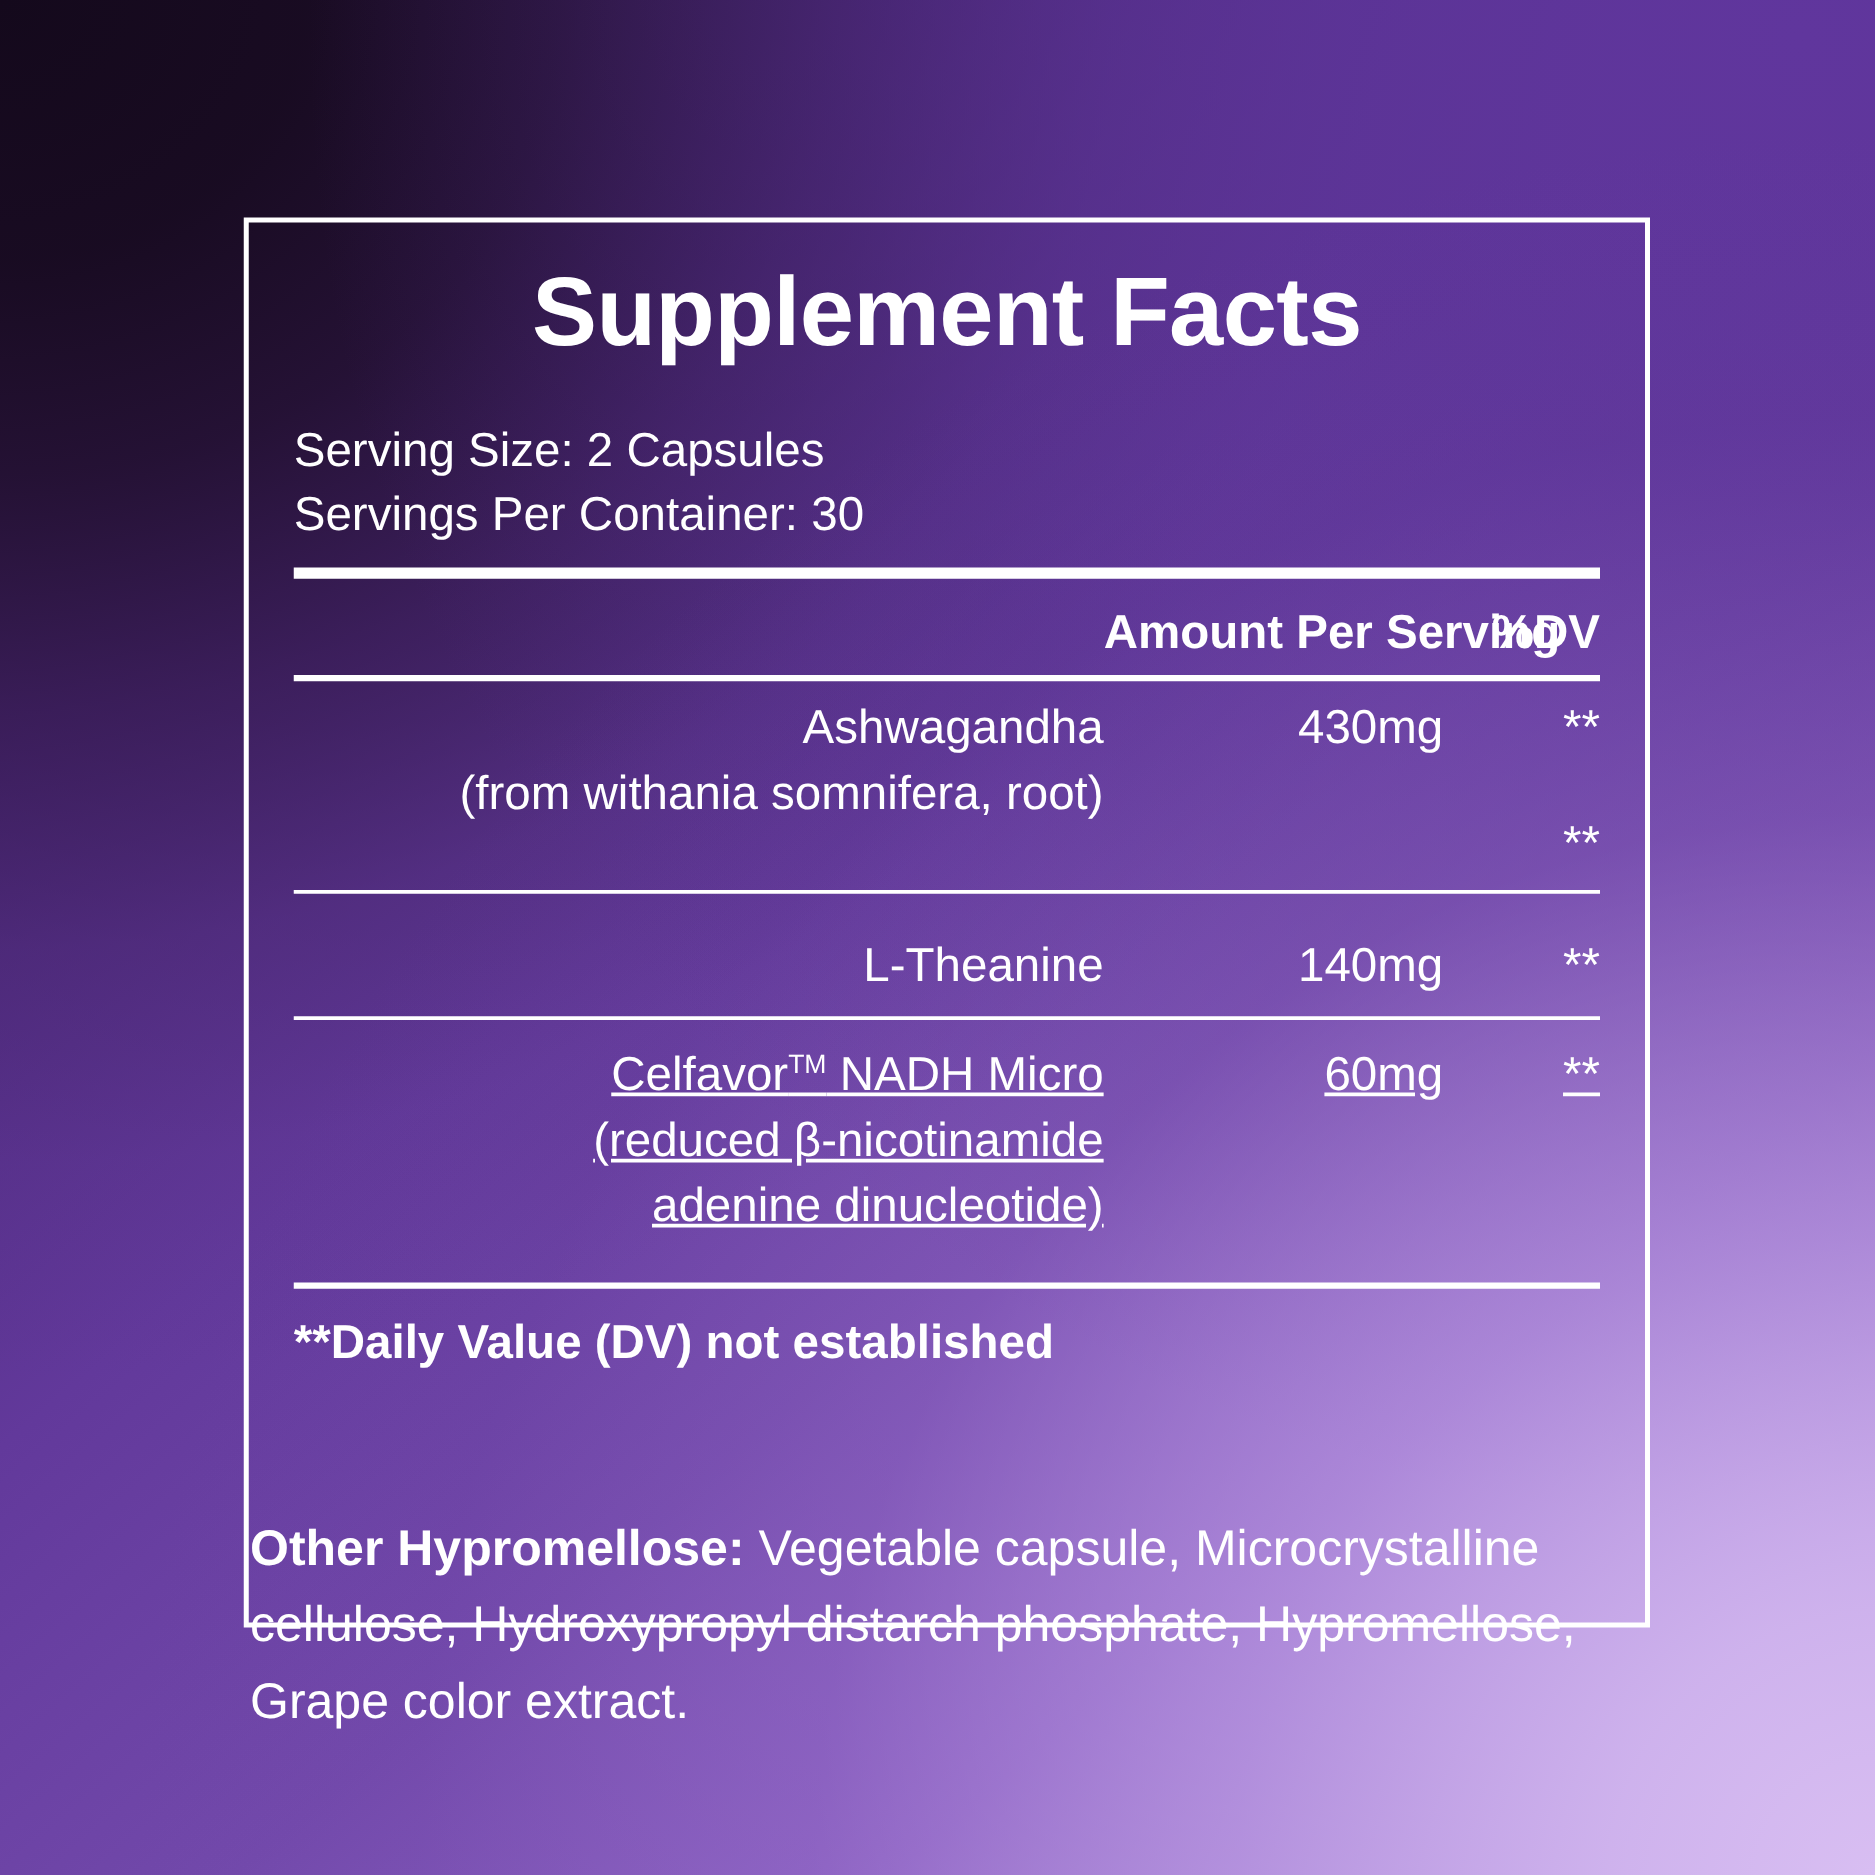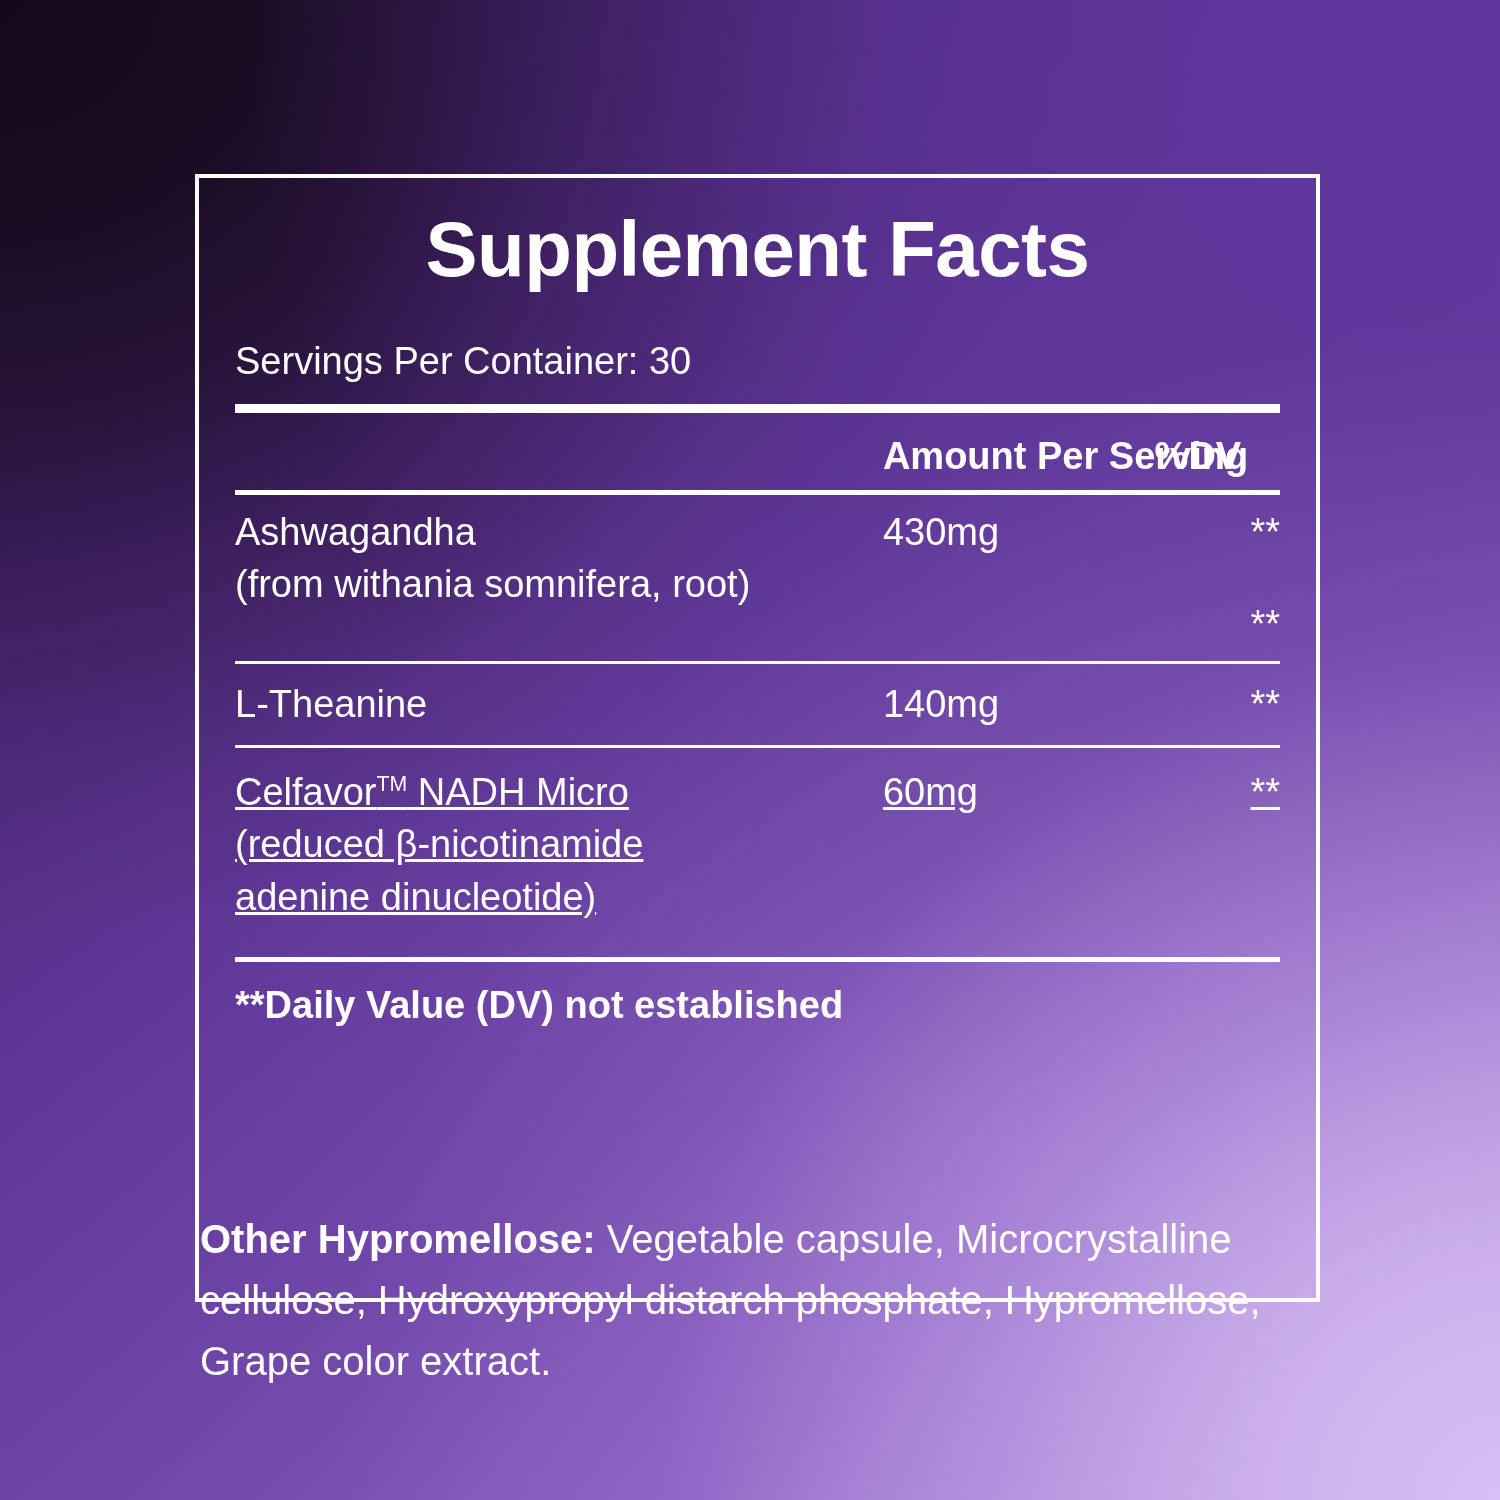--- a/index.html
+++ b/index.html
@@ -70,21 +70,21 @@
 
   
   .facts-table {
     width: 100%;
     border-collapse: collapse;
     table-layout: fixed;
   }
   .facts-table td, .facts-table th {
     padding: 0;
     vertical-align: top;
-    text-align: left;
+    text-align: right;
   }
   .col-name   { width: 62%; }
   .col-amount { width: 26%; }
   .col-dv     { width: 12%; }
 
   .head-row td {
     font-size: 38px;
     font-weight: bold;
     padding-top: 22px;
     padding-bottom: 12px;
@@ -111,21 +111,21 @@
     text-align: right !important;
     line-height: 1.38;
     white-space: nowrap;
   }
   .dv-second {
     display: block;
     margin-top: 40px;
   }
 
   .row-pad-sm td { padding-top: 11px; padding-bottom: 11px; }
-  .row-pad-md td { padding-top: 14px; padding-bottom: 14px; }
+  .row-pad-md td { padding-top: 32px; padding-bottom: 14px; }
   .row-pad-lg td { padding-top: 18px; padding-bottom: 34px; text-decoration: underline; }
 
   .rule-row td { padding: 0; }
   .rule-row .rule { margin: 0; }
 
   .tm {
     font-size: 0.56em;
     vertical-align: super;
     line-height: 0;
   }
@@ -154,20 +154,21 @@
 <body>
 
 <div class="canvas">
 
   <div class="facts-box">
     <div class="facts-inner">
 
       <div class="facts-title">Supplement Facts</div>
 
       <div class="serving-block">
+        <div>Serving Size: 2 Capsules</div>
         <div>Servings Per Container: 30</div>
       </div>
 
       <div class="rule rule-thick"></div>
 
       <table class="facts-table">
         <colgroup>
           <col class="col-name">
           <col class="col-amount">
           <col class="col-dv">

